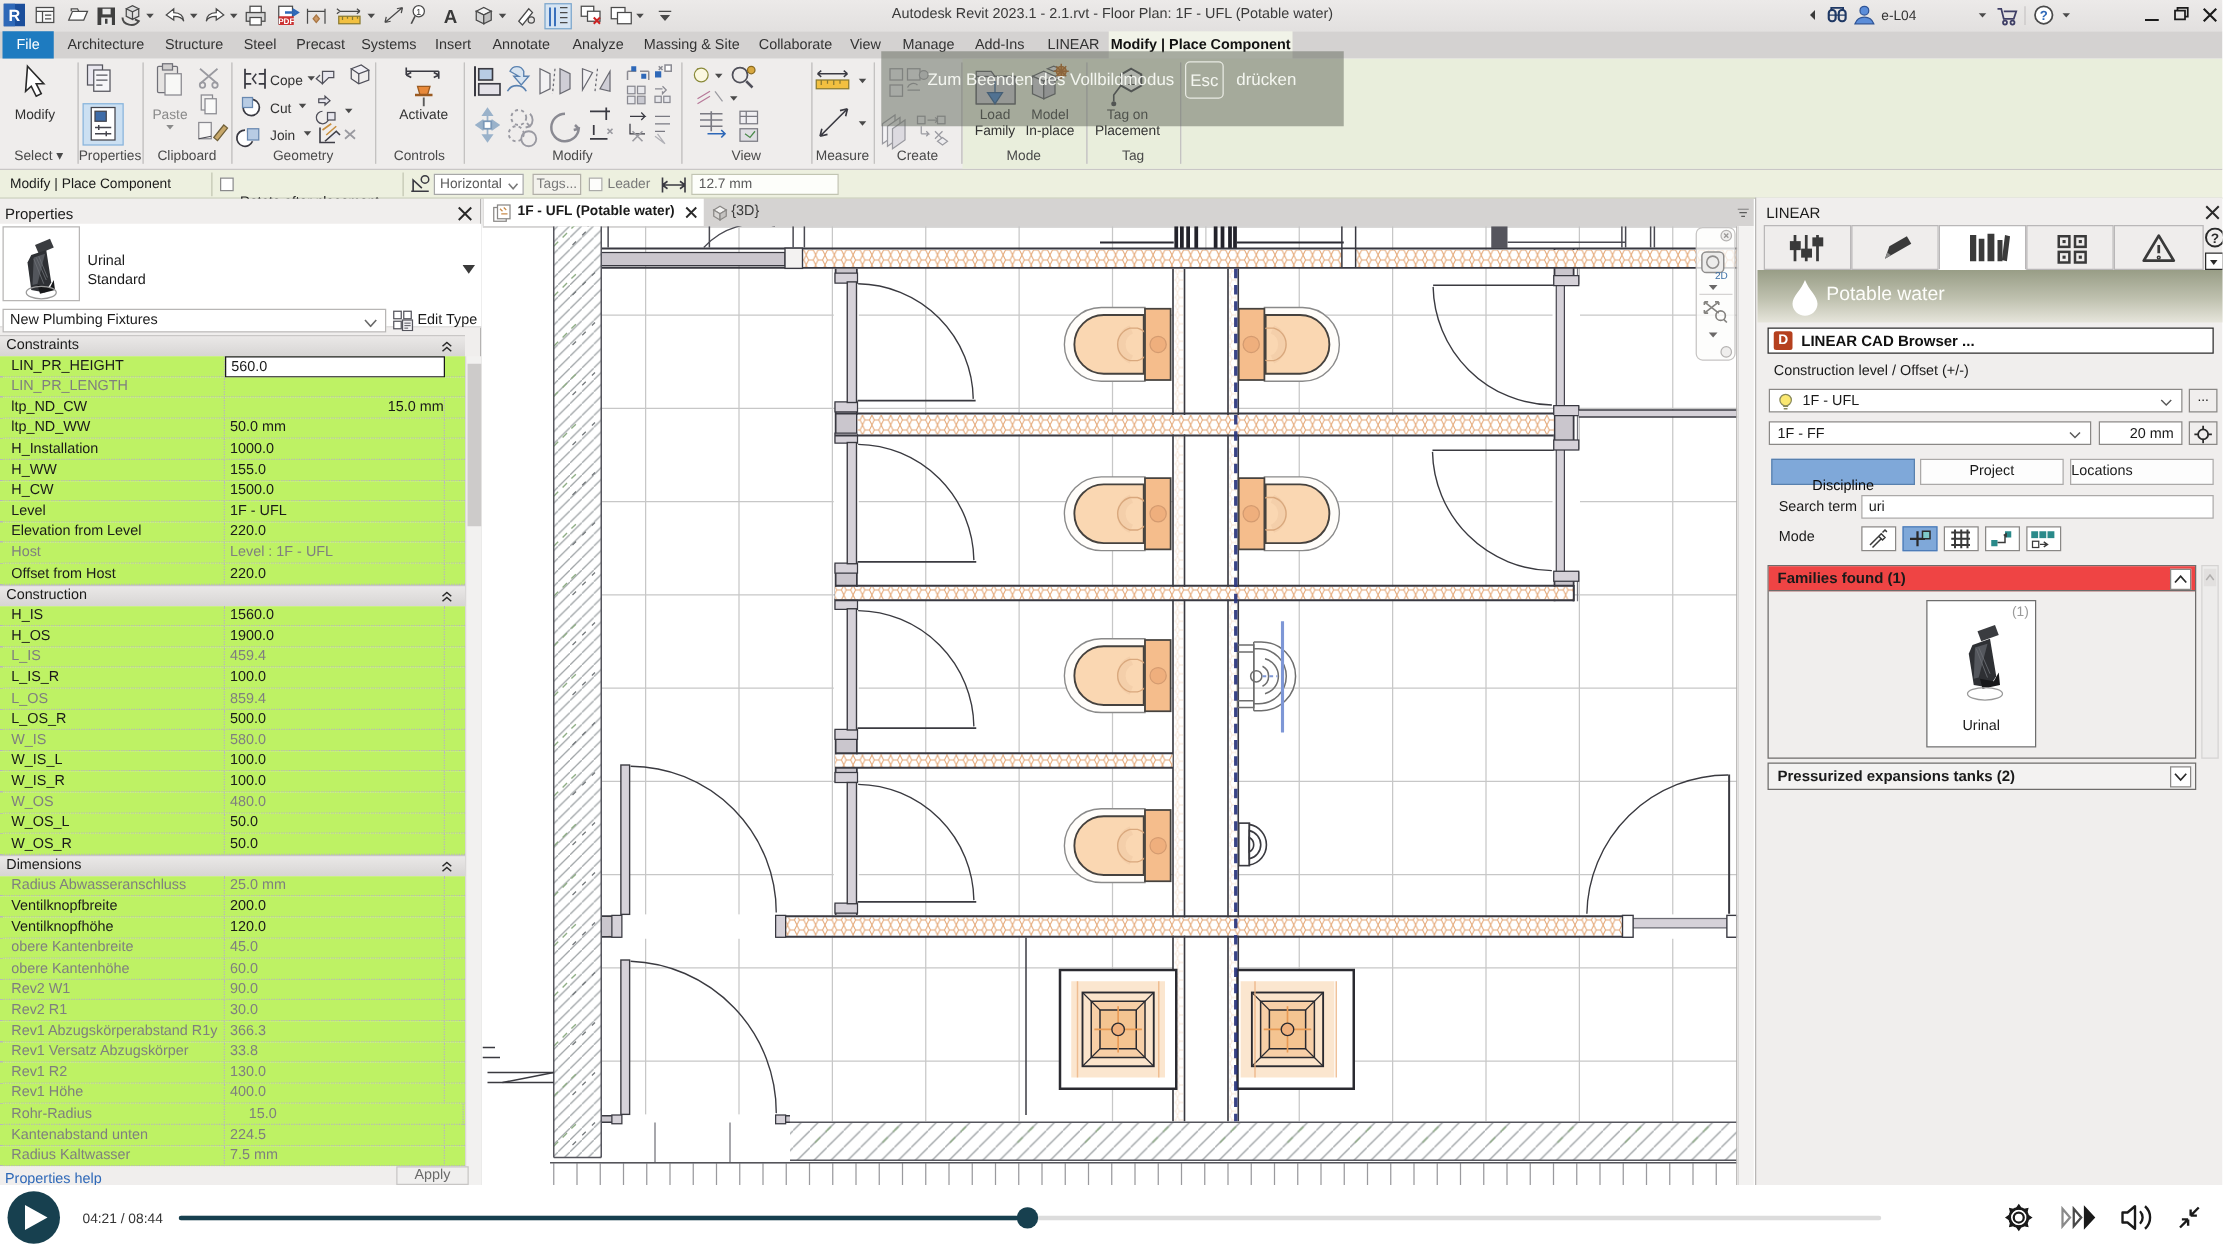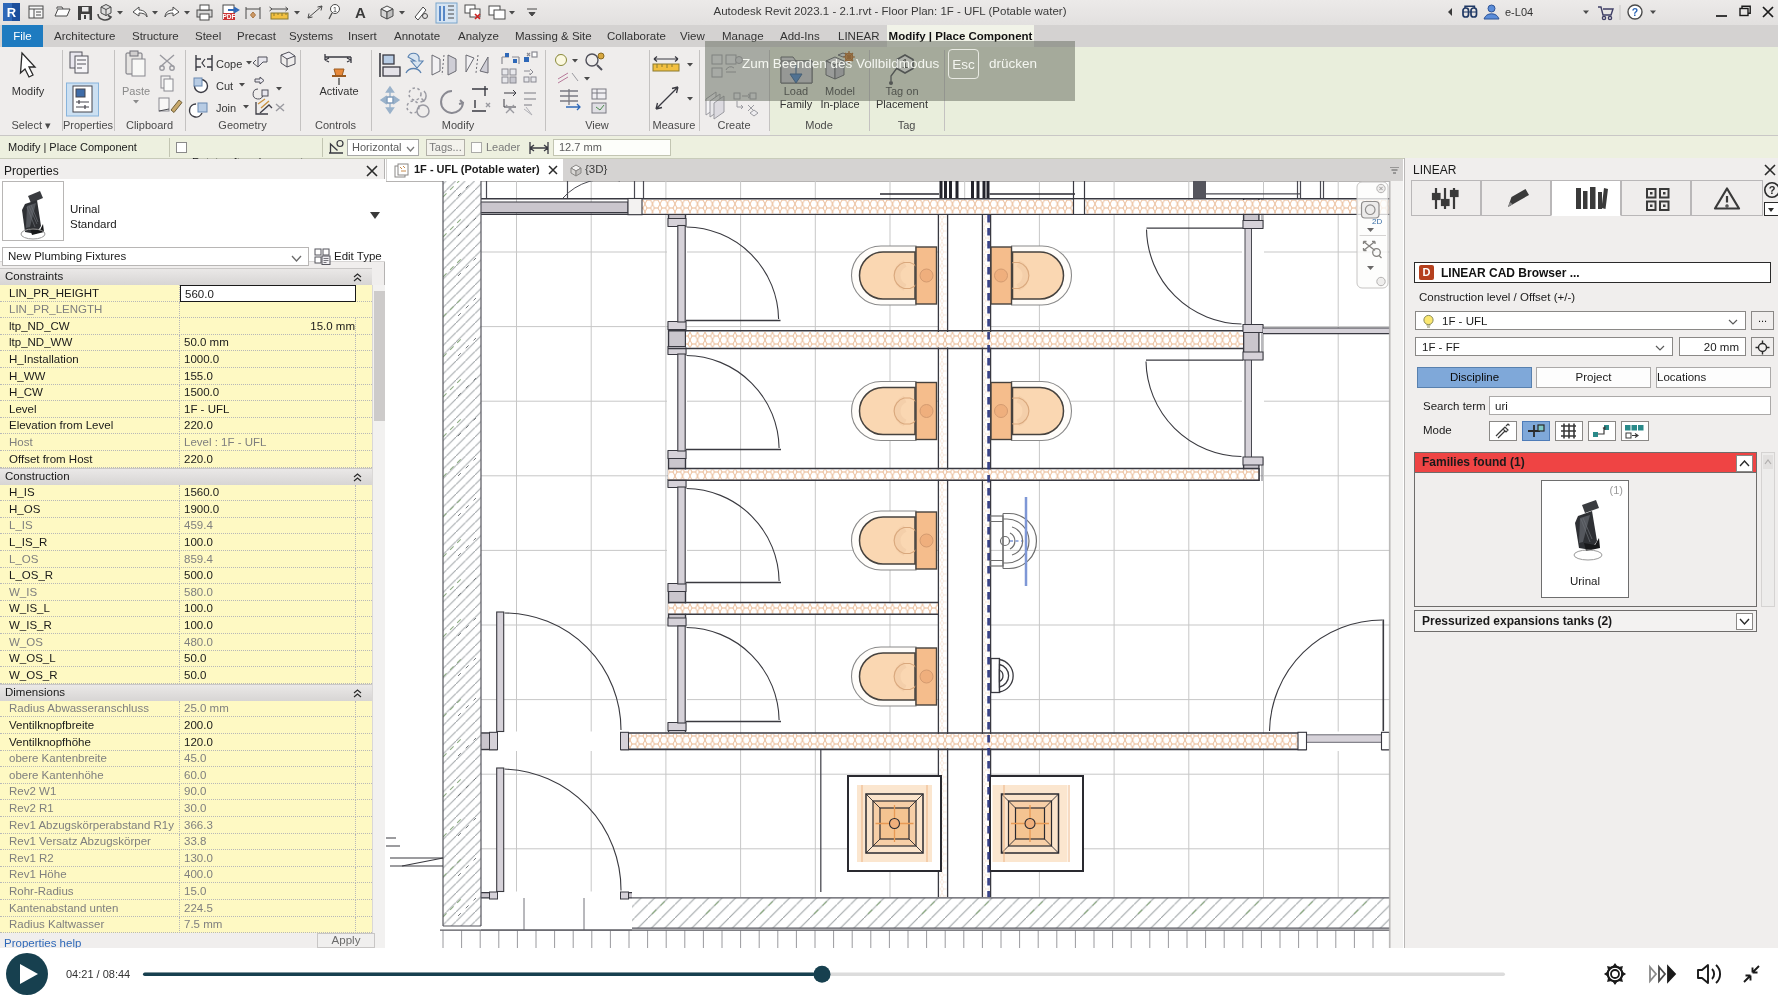--- a/index.html
+++ b/index.html
@@ -24,21 +24,21 @@
   .plabel { position:absolute; top:69px; height:19px; font-size:11px; color:#4A4A4A; text-align:center; line-height:18px; }
   .psep { position:absolute; top:3px; width:1px; height:81px; background:#DBD9D8; border-right:1px solid #C4C2C1; }
 
   
   #optbar { left:0; top:136px; width:1778px; height:23px; background:#EDF0DF; border-bottom:1px solid #C8CBBA; font-size:11px; color:#1A1A1A; }
 
   
   #props { left:0; top:159px; width:385px; height:789px; background:#F0EEED; border-right:1px solid #B5B3B2; }
 
   .phdr { position:absolute; left:0; width:372px; height:17px; background:linear-gradient(#EAE8E7,#D7D5D4); border-top:1px solid #C9C7C6; font-size:11.5px; color:#1A1A1A; padding:1px 0 0 5px; }
-  .prow { position:absolute; left:0; width:372px; height:16.6px; background:#fef9c3; border-bottom:1px dotted #B8B8B8; font-size:11.5px; }
+  .prow { position:absolute; left:0; width:372px; height:16.6px; background:#bef264; border-bottom:1px dotted #B8B8B8; font-size:11.5px; }
   .prow .pl { position:absolute; left:0; top:0; width:180px; height:16.6px; padding:1.5px 0 0 9px; border-right:1px dotted #B8B8B8; overflow:hidden; white-space:nowrap; }
   .prow .pv { position:absolute; left:180px; top:0; width:176px; height:16.6px; padding:1.5px 0 0 4px; border-right:1px dotted #B8B8B8; overflow:hidden; white-space:nowrap; }
 
   
   #viewtabs { left:386px; top:159px; width:1017px; height:22px; background:#D5D3D2; }
 
   
   #canvas { left:386px; top:181px; width:1004px; height:767px; background:#fff; }
   #cscroll { left:1390px; top:181px; width:13px; height:767px; background:#F3F2F1; border-left:1px solid #D5D3D2; }
 
@@ -679,21 +679,21 @@
       <div class="prow" style="top:582.2px">
           <div class="pl" style="color:#7F7F7F">Rev1 R2</div>
           <div class="pv" style="color:#7F7F7F;">130.0</div>
         </div>
       <div class="prow" style="top:598.8px">
           <div class="pl" style="color:#7F7F7F">Rev1 Höhe</div>
           <div class="pv" style="color:#7F7F7F;">400.0</div>
         </div>
       <div class="prow" style="top:615.4px">
           <div class="pl" style="color:#7F7F7F">Rohr-Radius</div>
-          <div class="pv" style="color:#7F7F7F;">15.0</div>
+          <div class="pv" style="color:#7F7F7F;margin-left:15px;">15.0</div>
         </div>
       <div class="prow" style="top:632.0px">
           <div class="pl" style="color:#7F7F7F">Kantenabstand unten</div>
           <div class="pv" style="color:#7F7F7F;">224.5</div>
         </div>
       <div class="prow" style="top:648.6px">
           <div class="pl" style="color:#7F7F7F">Radius Kaltwasser</div>
           <div class="pv" style="color:#7F7F7F;">7.5 mm</div>
         </div>
     </div>
@@ -1166,20 +1166,26 @@
     <svg width="18" height="18" style="position:absolute;left:359px;top:24px">
         <circle cx="8" cy="8" r="7.2" fill="none" stroke="#2A2A2A" stroke-width="1.6"></circle>
         <text x="8" y="12" text-anchor="middle" font-size="11" font-weight="bold" fill="#2A2A2A">?</text>
       </svg>
     <div style="position:absolute;left:359px;top:44px;width:15px;height:14px;border:1.2px solid #2A2A2A;background:#fff">
       <svg width="12" height="10" style="position:absolute;left:0px;top:2px">
           <path d="M3 3 h6 l-3 4 z" fill="#2A2A2A"></path>
         </svg>
     </div>
 
+    <div style="position:absolute;left:1px;top:58px;width:373px;height:42px;background:linear-gradient(#989D86,#BFC1AF 55%,#E6E5DB)">
+      <svg width="24" height="30" style="position:absolute;left:26px;top:7px">
+          <path d="M12 1 C15 9 22 14 22 20 a10 9.5 0 0 1 -20 0 C2 14 9 9 12 1 Z" fill="#fff"></path>
+        </svg>
+      <div style="position:absolute;left:55px;top:11px;font-size:15.5px;color:#FDFDFA">Potable water</div>
+    </div>
 
     <div style="position:absolute;left:9px;top:104px;width:357px;height:21px;background:#fff;border:1.4px solid #2A2A2A">
       <div style="position:absolute;left:4px;top:2px;width:15px;height:15px;background:#B5401E;border-radius:2px;color:#fff;font-size:11px;font-weight:bold;text-align:center;padding-top:1px">D</div>
       <div style="position:absolute;left:26px;top:3px;font-size:12px;font-weight:bold;color:#111">LINEAR CAD Browser ...</div>
     </div>
 
     <div style="position:absolute;left:14px;top:133px;font-size:11.5px;color:#1A1A1A">Construction level / Offset (+/-)</div>
     <div style="position:absolute;left:10px;top:153px;width:331px;height:19px;background:#fff;border:1px solid #8A8886">
       <svg width="13" height="15" style="position:absolute;left:6px;top:2px">
         <circle cx="6.5" cy="6" r="4.6" fill="#FBE870" stroke="#8A8A5A"></circle>
@@ -1200,21 +1206,21 @@
     <div style="position:absolute;left:274px;top:179px;width:67px;height:19px;background:#fff;border:1px solid #8A8886">
       <div style="position:absolute;right:6px;top:3px;font-size:11.5px;color:#1A1A1A">20 mm</div>
     </div>
     <div style="position:absolute;left:346px;top:179px;width:23px;height:19px;background:#F0EEED;border:1px solid #8A8886">
       <svg width="15" height="15" style="position:absolute;left:3px;top:1.5px">
         <circle cx="7.5" cy="7.5" r="4" fill="none" stroke="#2A2A2A" stroke-width="1.4"></circle>
         <path d="M7.5 0.5 V4 M7.5 11 V14.5 M0.5 7.5 H4 M11 7.5 H14.5" stroke="#2A2A2A" stroke-width="1.4"></path>
       </svg>
     </div>
 
-    <div style="position:absolute;left:12px;top:209px;width:115px;height:21px;background:#7FA8D9;border:1px solid #5880AE;font-size:11.5px;color:#0A0A0A;text-align:center;padding-top:3px">Discipline</div>
+    <div style="position:absolute;left:12px;top:209px;width:115px;height:21px;background:#7FA8D9;border:1px solid #5880AE;font-size:11.5px;color:#0A0A0A;text-align:center;padding-top:15px">Discipline</div>
     <div style="position:absolute;left:131px;top:209px;width:115px;height:21px;background:#FDFDFD;border:1px solid #ABA9A8;font-size:11.5px;color:#1A1A1A;text-align:center;padding-top:3px">Project</div>
     <div style="position:absolute;left:251px;top:209px;width:115px;height:21px;background:#FDFDFD;border:1px solid #ABA9A8;font-size:11.5px;color:#1A1A1A;text-align:left;padding-top:3px">Locations</div>
 
     <div style="position:absolute;left:18px;top:242px;font-size:11.5px;color:#1A1A1A">Search term</div>
     <div style="position:absolute;left:84px;top:238px;width:282px;height:19px;background:#fff;border:1px solid #ABA9A8">
       <div style="position:absolute;left:5px;top:3px;font-size:11.5px;color:#1A1A1A">uri</div>
     </div>
 
     <div style="position:absolute;left:18px;top:266px;font-size:11.5px;color:#1A1A1A">Mode</div>
     <div class="mbtn" style="left:84px"><svg width="25" height="18">

